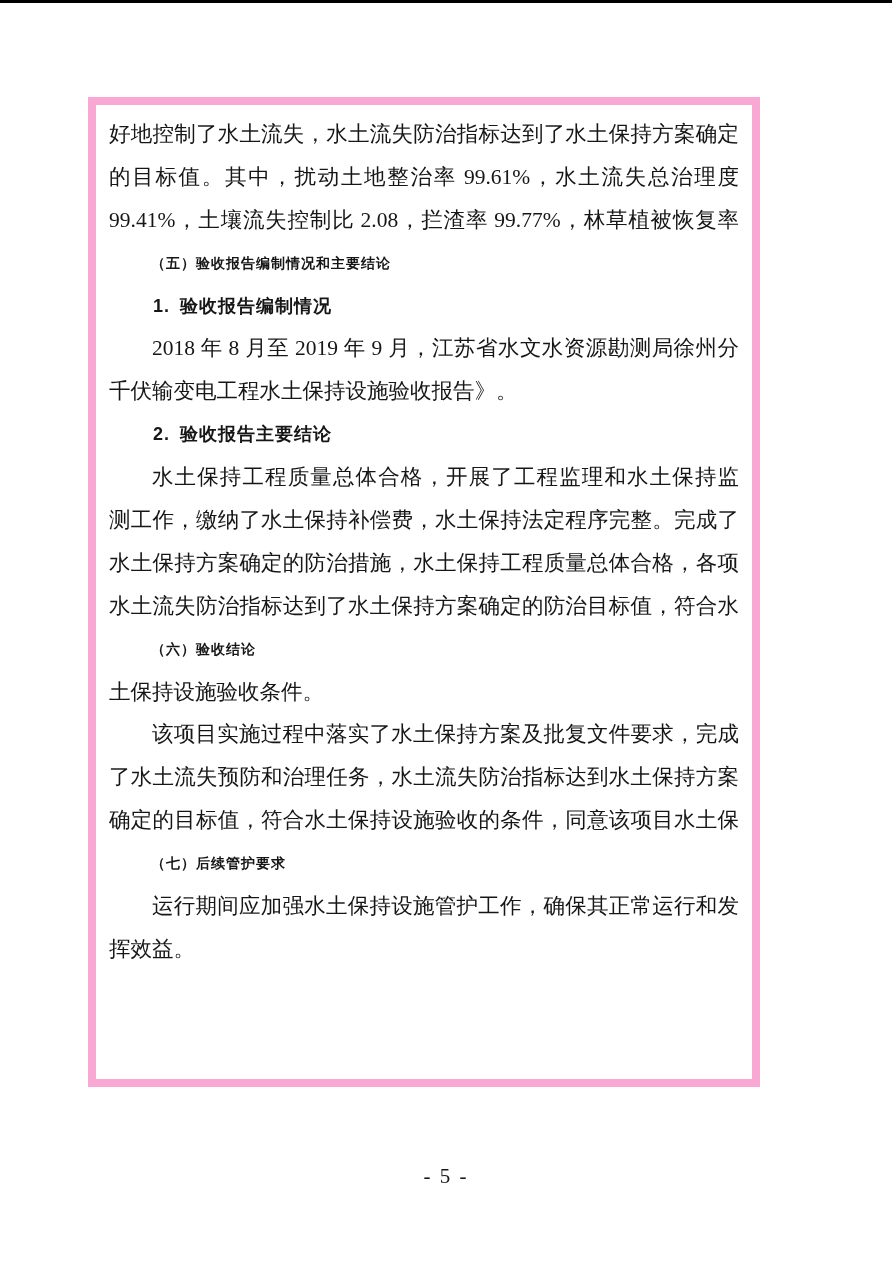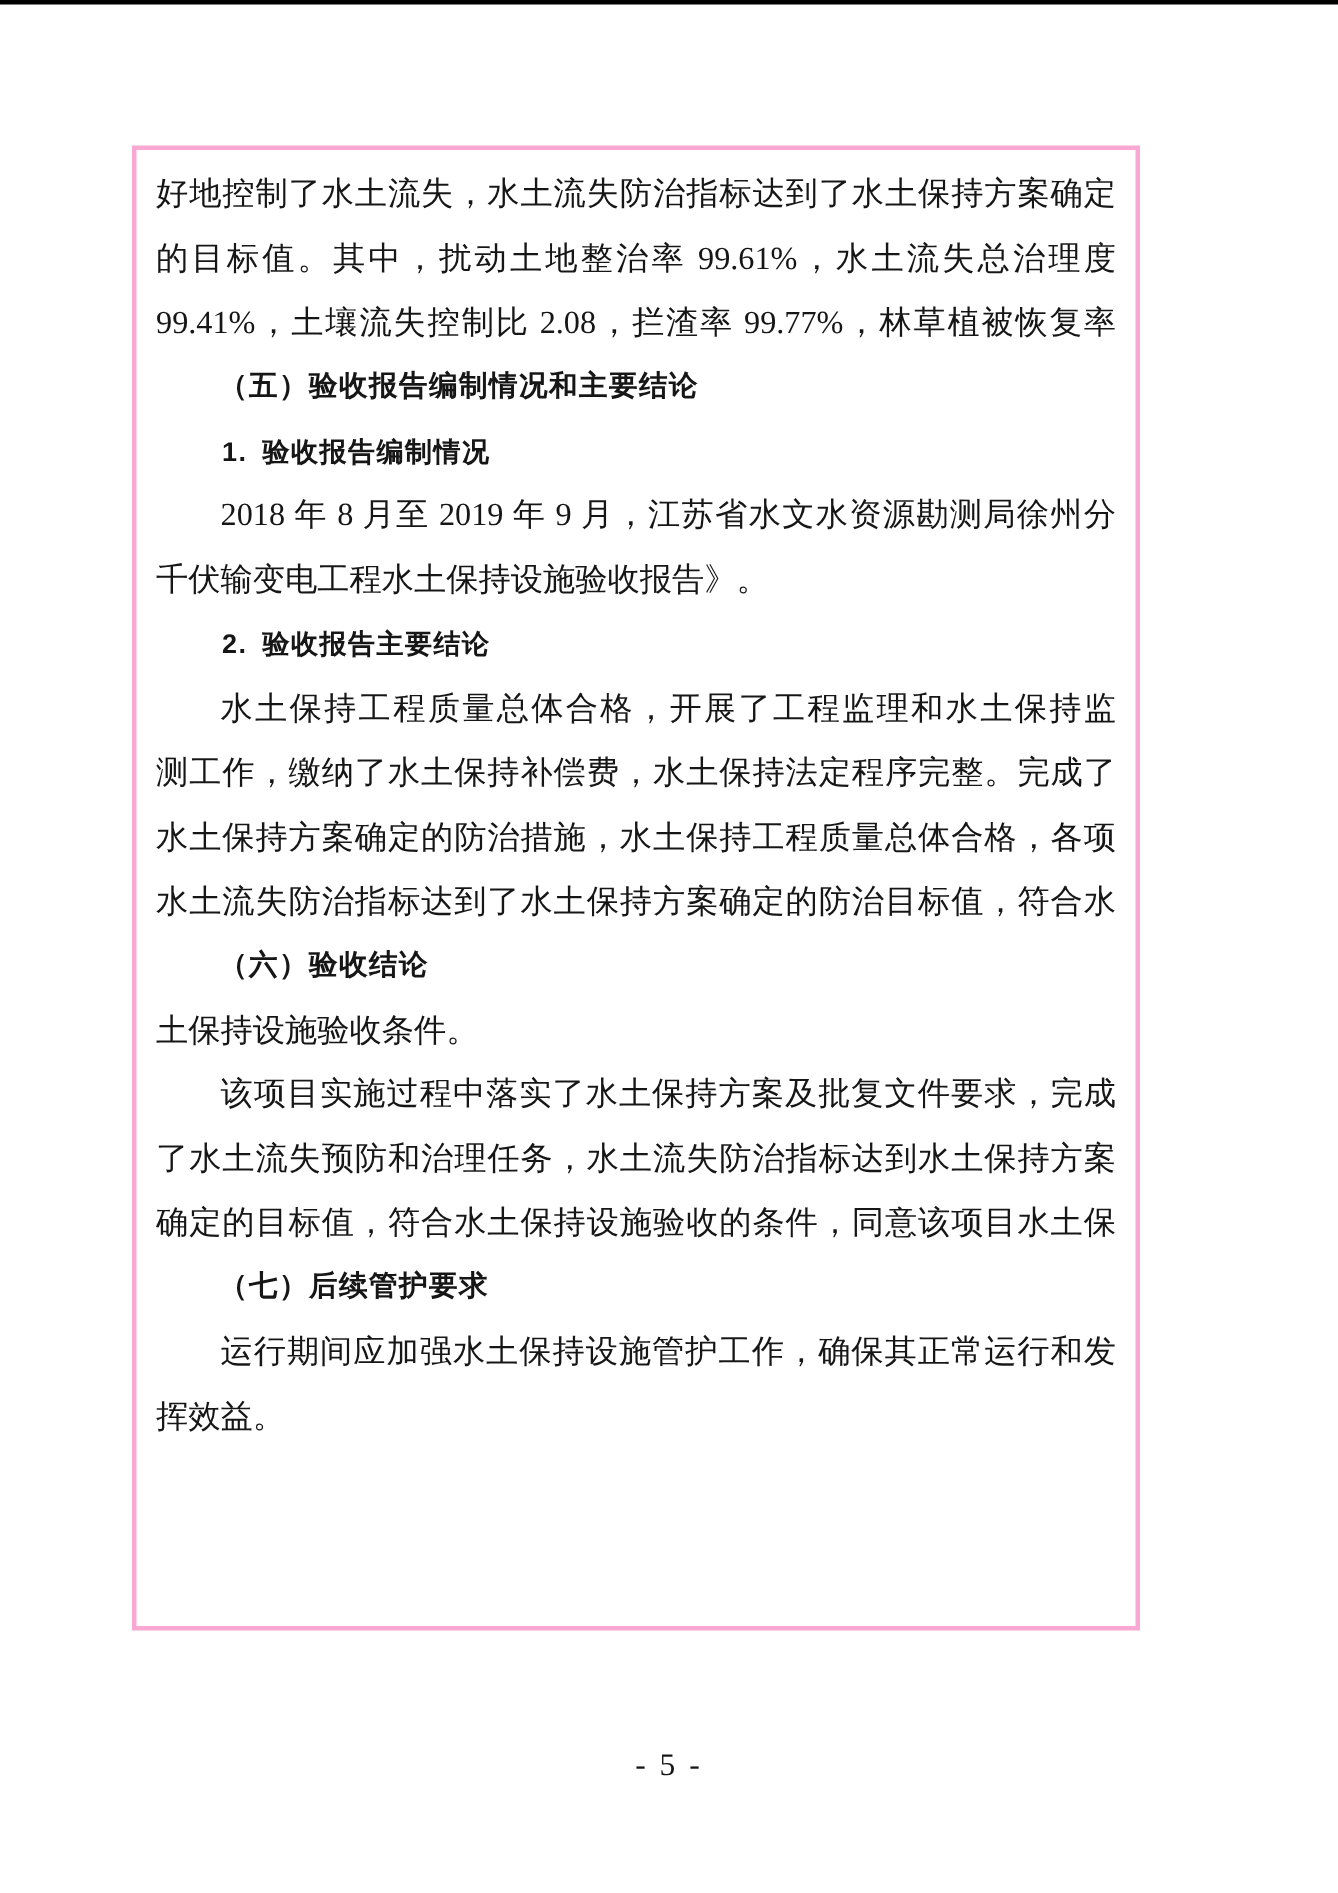--- a/index.html
+++ b/index.html
@@ -13,21 +13,21 @@
   }
   .topbar {
     position: absolute; top: 0; left: 0;
     width: 892px; height: 3px;
     background: #000000;
   }
   .docbox {
     position: absolute;
     left: 88px; top: 97px;
     width: 672px; height: 990px;
-    border: 3px solid #f9a8d4;
+    border: 8px solid #f9a8d4;
     box-sizing: border-box;
     padding: 8px 13px 0 13px;
     background: #ffffff;
     overflow: hidden;
   }
   .line {
     height: 42.9px;
     line-height: 42.9px;
     font-size: 21.5px;
     white-space: nowrap;
@@ -36,24 +36,24 @@
   .line.just {
     white-space: normal;
     text-align: justify;
     text-align-last: justify;
     text-justify: inter-character;
     overflow: hidden;
   }
   .line.indent { text-indent: 43px; }
   .line.h {
     font-weight: 700;
-    font-size: 19px;
+    font-size: 14px;
     padding-left: 42px;
     letter-spacing: 1px;
-    font-family: Liberation Mono, monospace;
+    font-family: Liberation Sans, sans-serif;
   }
   .line.h-num {
     font-weight: 700;
     font-size: 18px;
     padding-left: 44px;
     letter-spacing: 1px;
     font-family: "Liberation Sans", "DejaVu Sans", sans-serif;
   }
   .footer {
     position: absolute;

